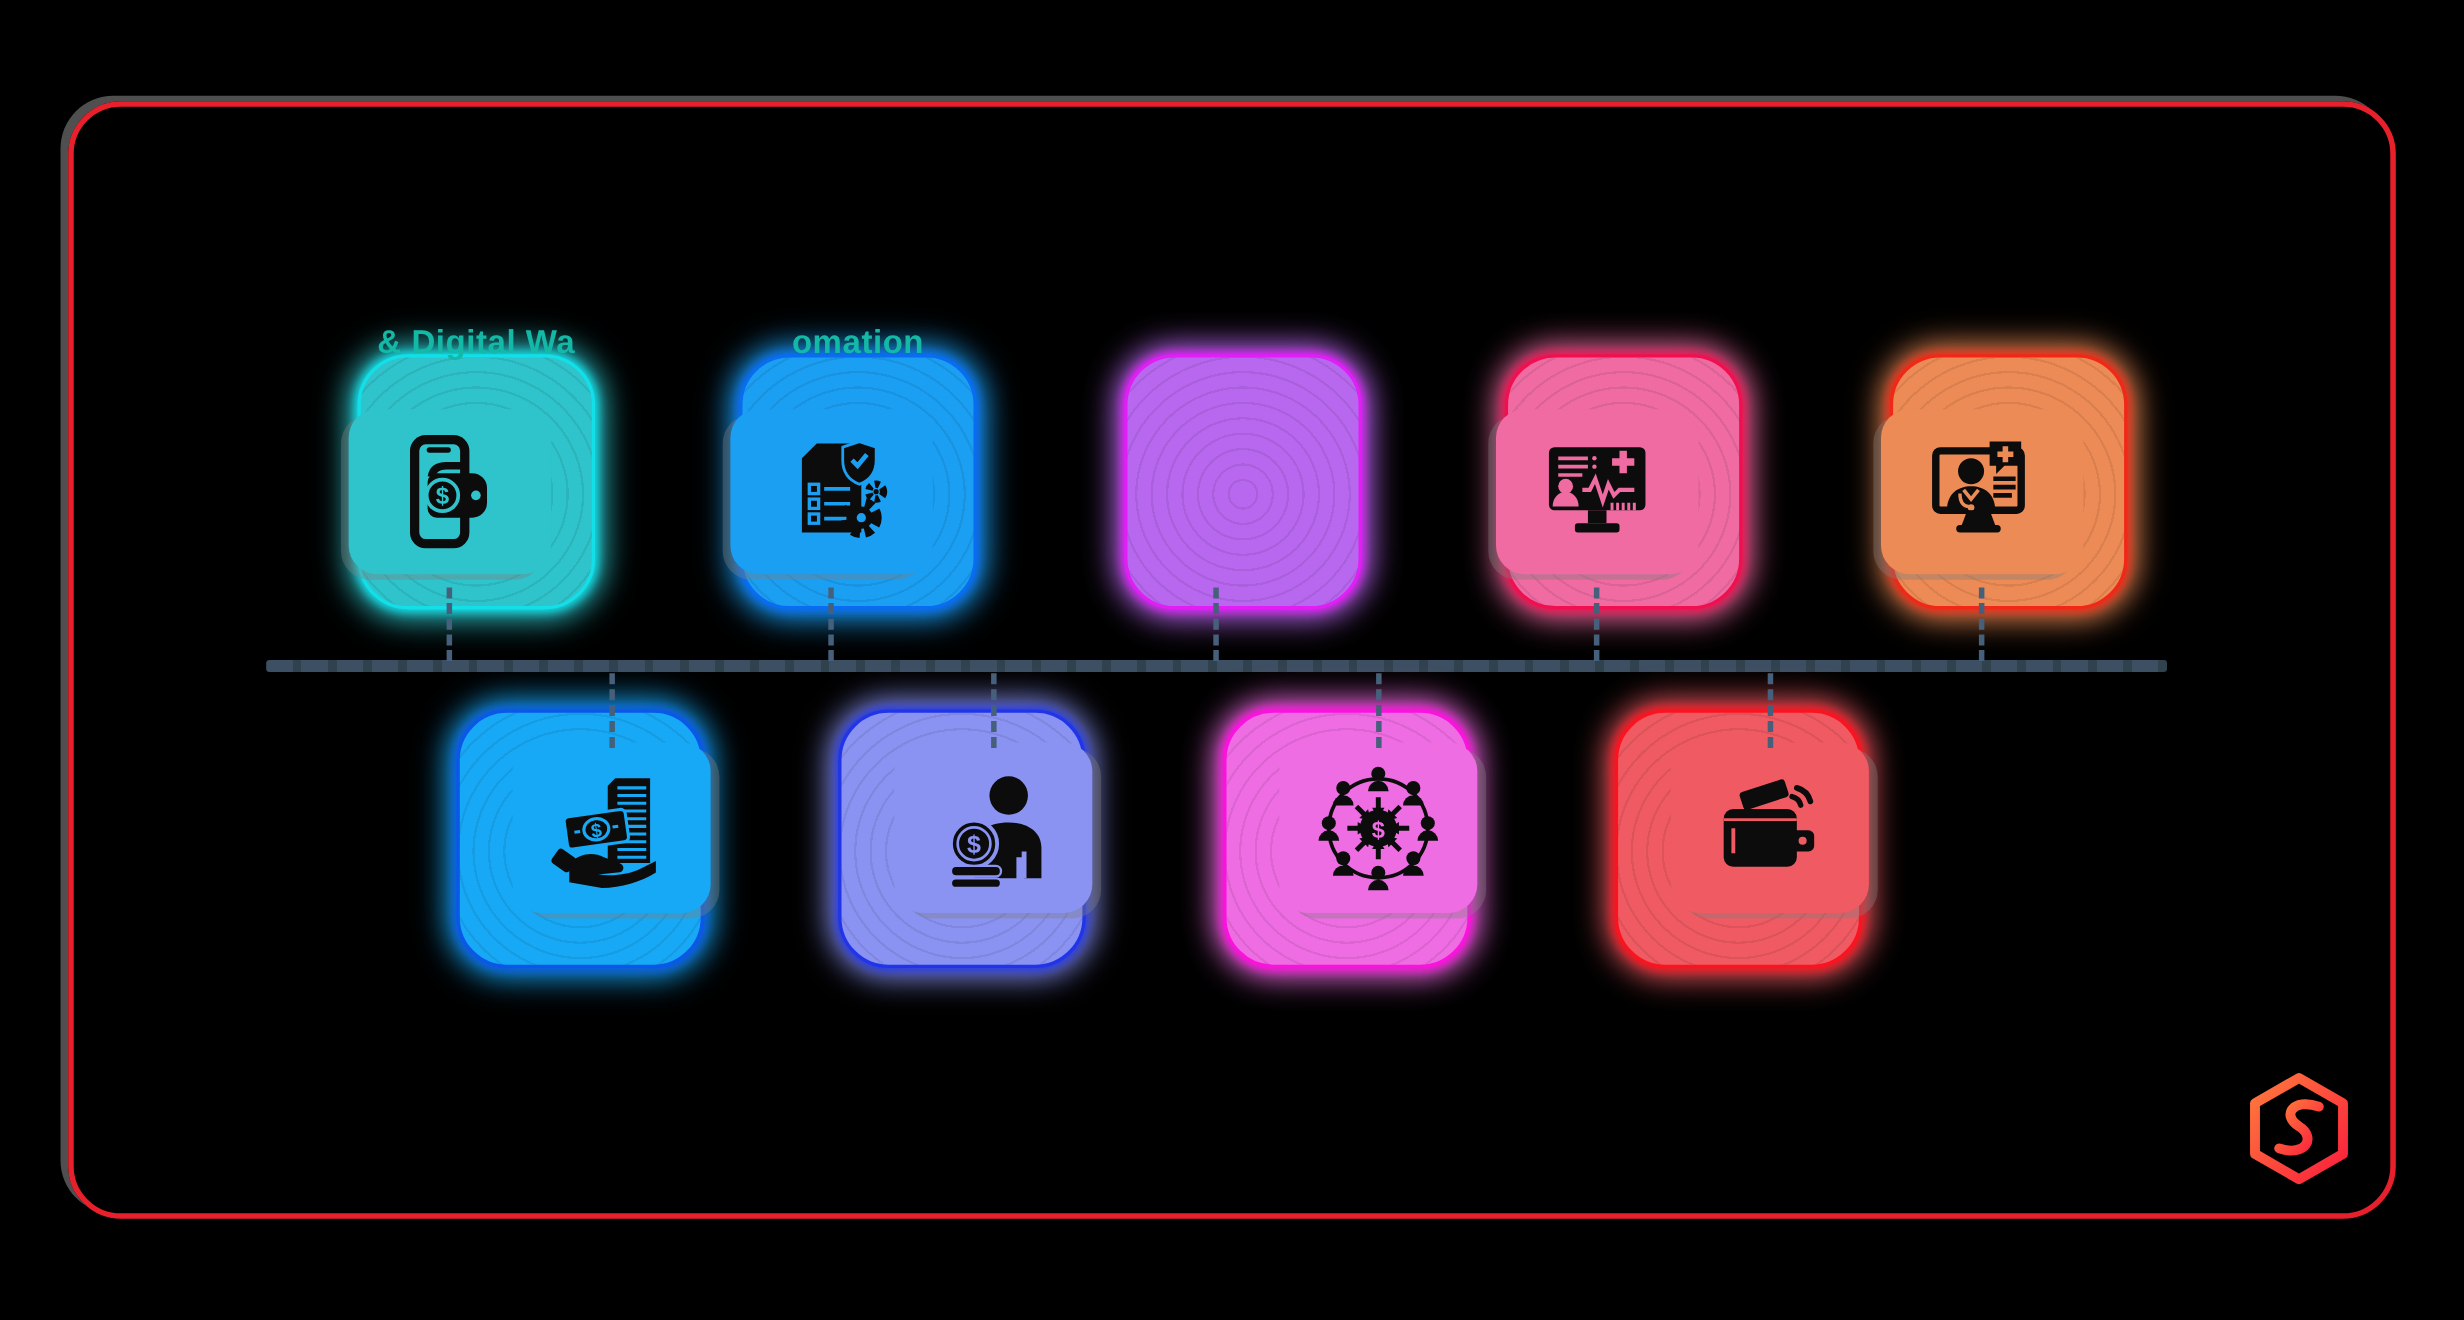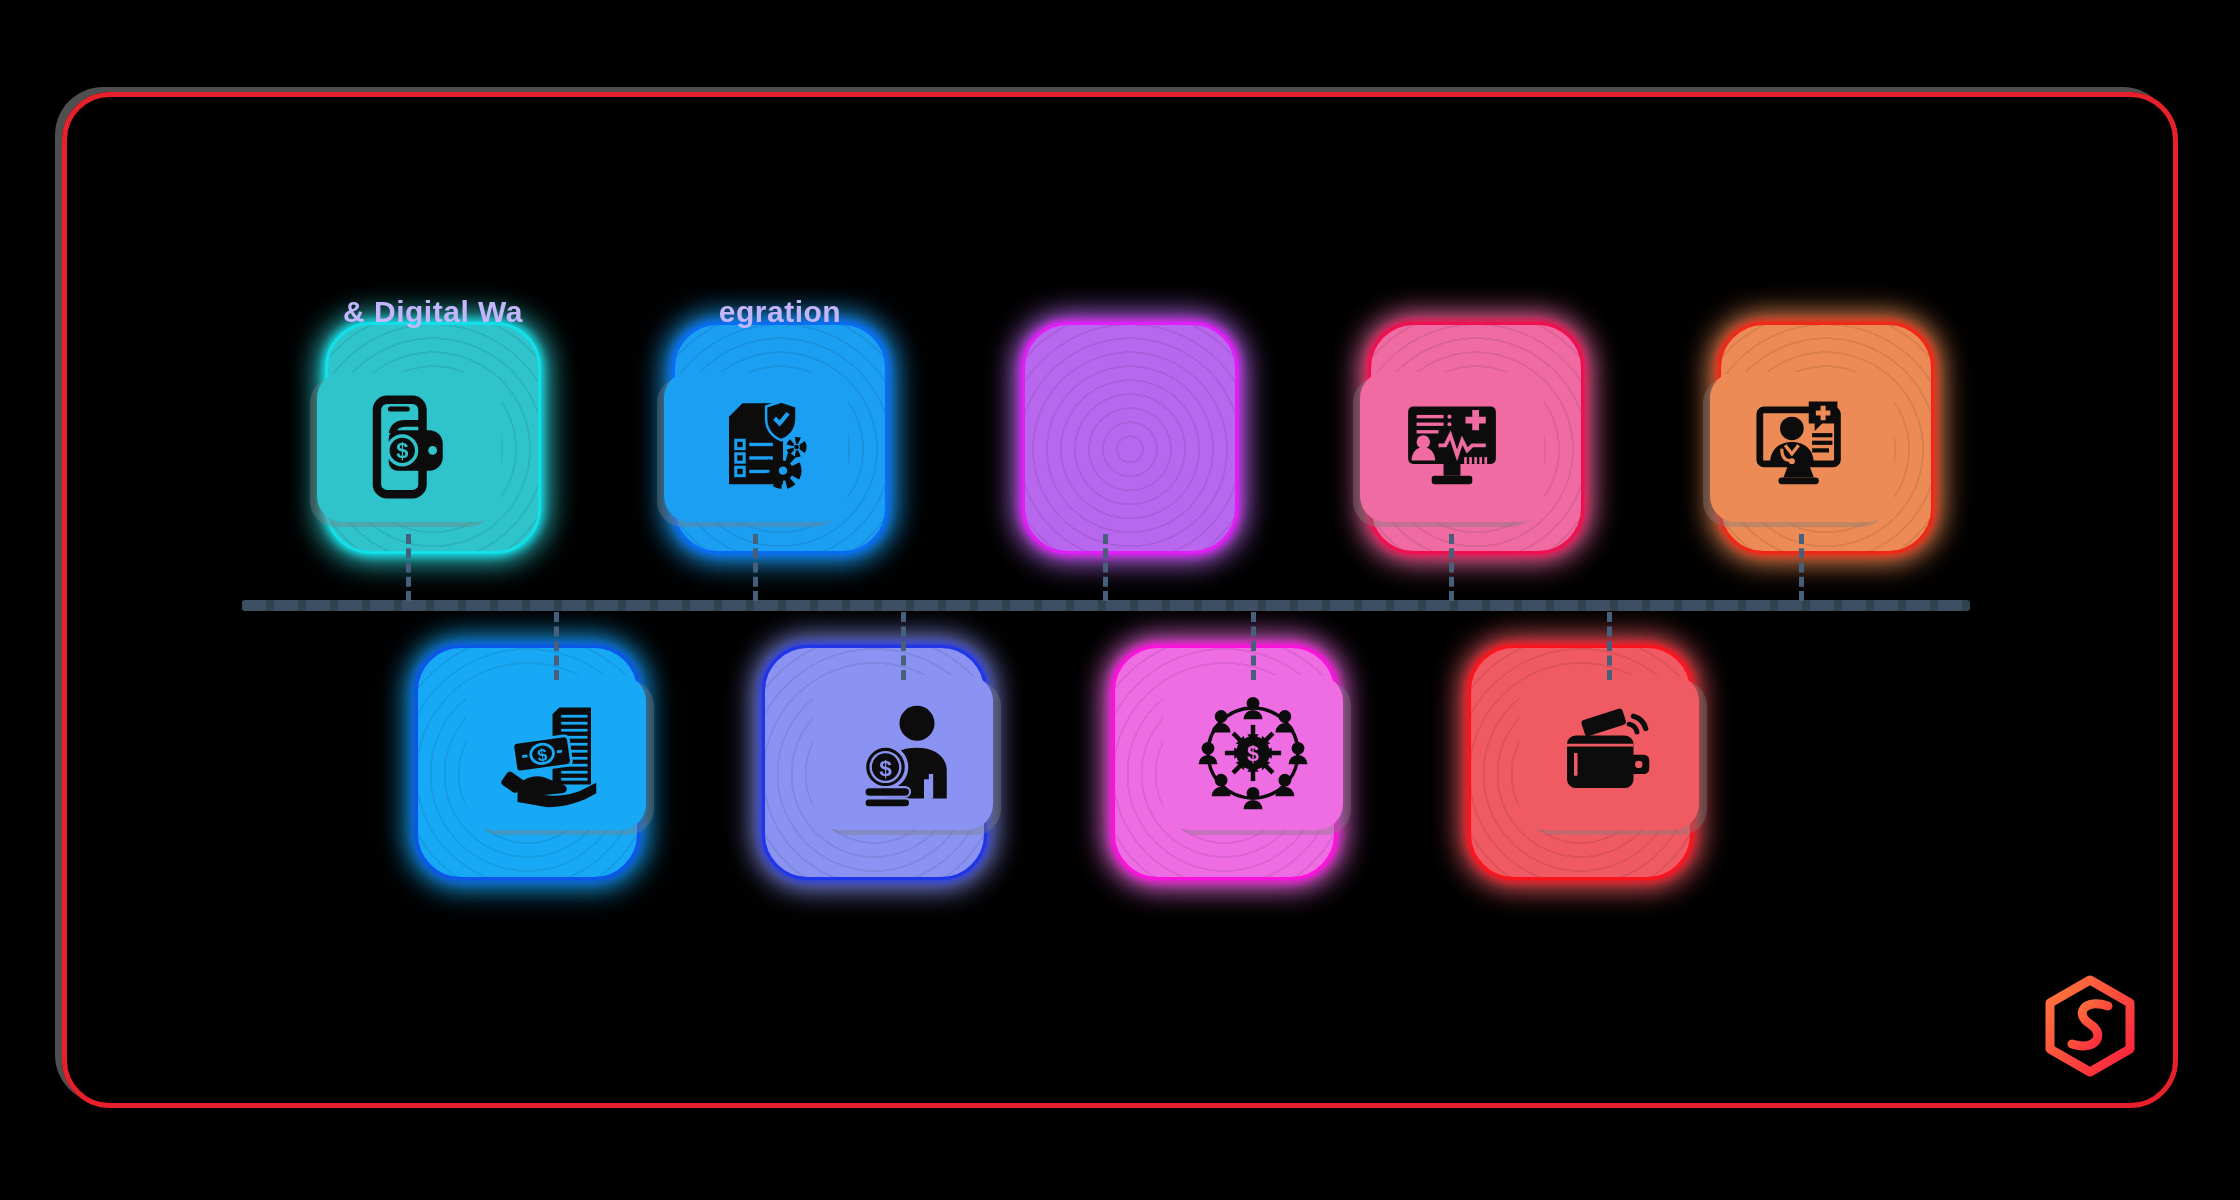--- a/index.html
+++ b/index.html
@@ -43,21 +43,21 @@
     display:flex;align-items:center;justify-content:center;
   }
   .card.top .inner{left:-8px;top:50px;width:184px;height:150px;
     box-shadow:-7px 5px 0 rgba(125,125,125,0.38);}
   .card.bottom .inner{right:-6px;top:30px;width:180px;height:155px;
     box-shadow:8px 5px 0 rgba(125,125,125,0.38);}
 
   .label{
     position:absolute;top:-27px;left:50%;transform:translateX(-50%);
     width:340px;text-align:center;font-size:30px;font-weight:800;
-    color:#c4b5fd;z-index:5;letter-spacing:.5px;white-space:nowrap;
+    color:#14b8a6;z-index:5;letter-spacing:.5px;white-space:nowrap;
   }
   .logo{position:absolute;left:2040px;top:972px;width:100px;height:108px;z-index:5;}
   svg text{font-family:"Liberation Sans",sans-serif;}
 </style>
 </head>
 <body style="background: rgb(0, 0, 0);">
 
 <div class="frame"></div>
 <div class="timeline"></div>
 
@@ -81,21 +81,21 @@
       <path d="M25 22 h19 a8 8 0 0 1 8 8 v8 a8 8 0 0 1 -8 8 h-19 a5 5 0 0 1 -5 -5 v-14 a5 5 0 0 1 5 -5 z" fill="#0c0c0c"></path>
       <path d="M22 24 q1 -6 8 -6 h11" fill="none" stroke="#0c0c0c" stroke-width="4"></path>
       <circle cx="46" cy="34" r="2.6" style="fill:var(--c)"></circle>
       <circle cx="28" cy="34" r="8.5" fill="#0c0c0c" style="stroke:var(--c)" stroke-width="2"></circle>
       <text x="28" y="38.8" font-size="13" font-weight="bold" text-anchor="middle" style="fill:var(--c)">$</text>
     </svg>
   </div>
 </div>
 
 <div class="card top p1" style="--c: #1b9ff2; --e: #0a6cf0;">
-  <div class="label">egration</div>
+  <div class="label">omation</div>
   <div class="glow"></div>
   <div class="inner">
     <svg width="108" height="108" viewBox="0 0 64 64">
       <path d="M24 6 h24 v48 h-32 v-40 z" fill="#0c0c0c"></path>
       <rect x="20" y="28" width="5" height="5" fill="none" style="stroke:var(--c)" stroke-width="1.8"></rect>
       <rect x="20" y="36" width="5" height="5" fill="none" style="stroke:var(--c)" stroke-width="1.8"></rect>
       <rect x="20" y="44" width="5" height="5" fill="none" style="stroke:var(--c)" stroke-width="1.8"></rect>
       <line x1="28" y1="30.5" x2="42" y2="30.5" style="stroke:var(--c)" stroke-width="2"></line>
       <line x1="28" y1="38.5" x2="42" y2="38.5" style="stroke:var(--c)" stroke-width="2"></line>
       <line x1="28" y1="46.5" x2="40" y2="46.5" style="stroke:var(--c)" stroke-width="2"></line>

